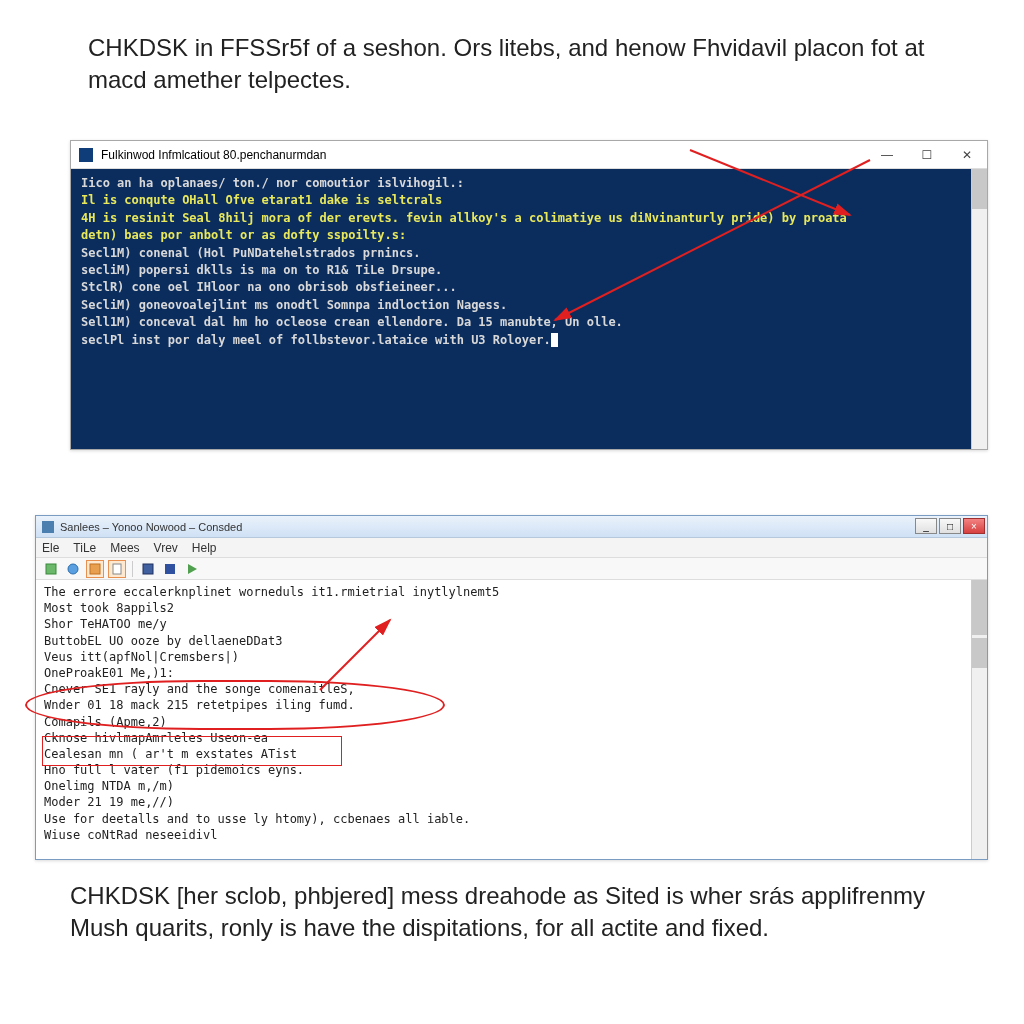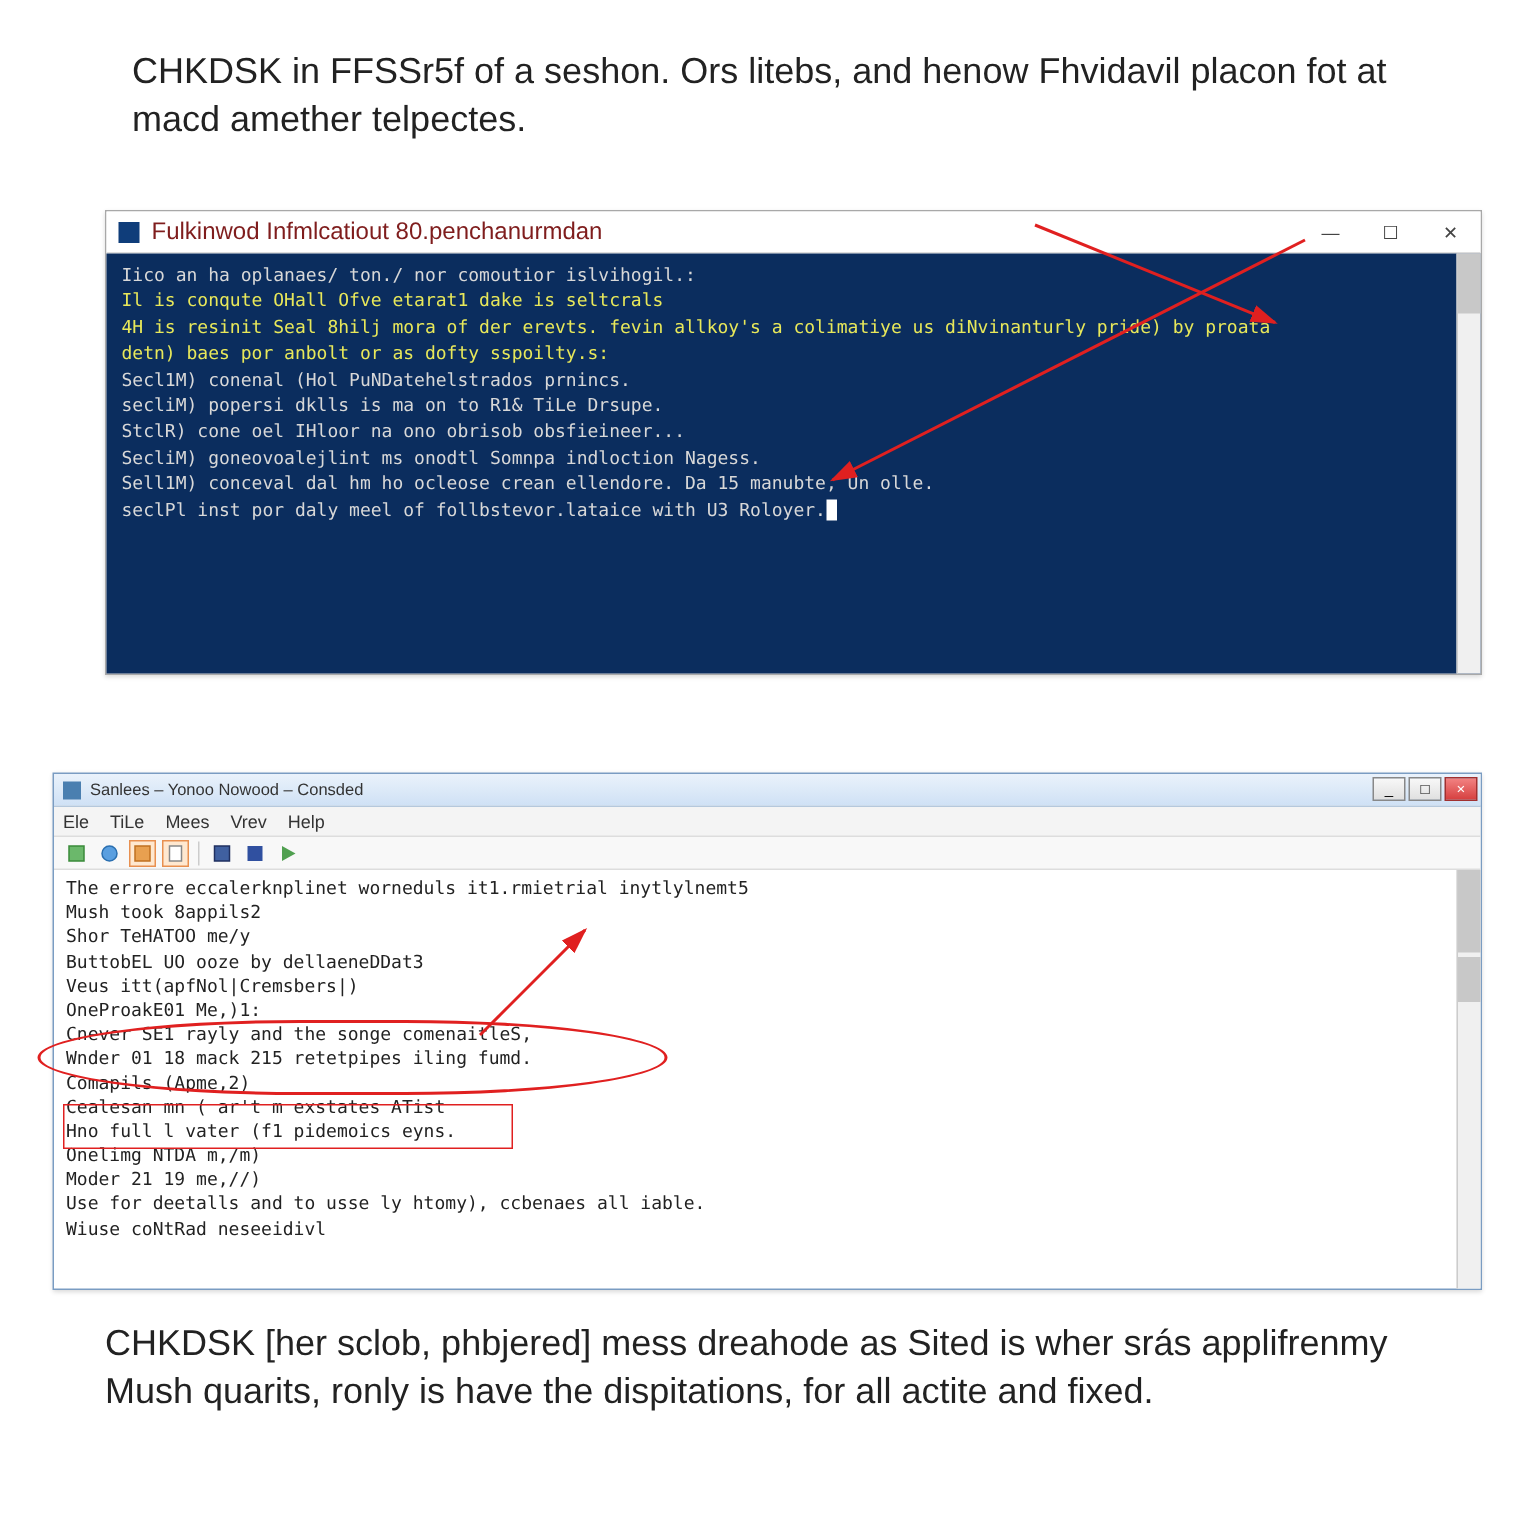--- a/index.html
+++ b/index.html
@@ -40,22 +40,22 @@
   position: relative;
 }
 .term-icon {
   width: 14px;
   height: 14px;
   background: #0f3d7a;
   margin-left: 8px;
   display: inline-block;
 }
 .term-title {
-  font-size: 16px;
-  color: #7f1d1d;
+  font-size: 12px;
+  color: #000000;
   margin-left: 8px;
 }
 .win-controls {
   position: absolute;
   right: 0;
   top: 0;
   display: flex;
   height: 100%;
 }
 .win-btn {
@@ -72,21 +72,21 @@
   background: #0b2d5e;
   height: calc(100% - 28px);
   padding: 6px 10px;
   font-family: 'Consolas', monospace;
   font-size: 12px;
   color: #d8d8d8;
   line-height: 1.45;
   overflow: hidden;
   position: relative;
 }
-.term-line { white-space: pre; }
+.term-line { white-space: pre; font-weight: bold; }
 .term-yellow { color: #e8e85a; }
 .term-scrollbar {
   position: absolute;
   right: 0;
   top: 28px;
   width: 16px;
   height: calc(100% - 28px);
   background: #f0f0f0;
   border-left: 1px solid #ccc;
 }
@@ -330,28 +330,29 @@
         </svg>
       </span>
     <span class="tool-btn">
         <svg width="14" height="14">
           <polygon points="3,2 12,7 3,12" fill="#50a050"></polygon>
         </svg>
       </span>
   </div>
   <div class="editor-body">
     <div class="editor-line">The errore eccalerknplinet worneduls it1.rmietrial inytlylnemt5</div>
-    <div class="editor-line">Mush took 8appils2</div>
+    <div class="editor-line">Most took 8appils2</div>
     <div class="editor-line">Shor TeHATOO me/y</div>
     <div class="editor-line">ButtobEL UO ooze by dellaeneDDat3</div>
     <div class="editor-line">Veus itt(apfNol|Cremsbers|)</div>
     <div class="editor-line">OneProakE01 Me,)1:</div>
     <div class="editor-line">Cnever SE1 rayly and the songe comenaitleS,</div>
     <div class="editor-line">Wnder 01 18 mack 215 retetpipes iling fumd.</div>
     <div class="editor-line">Comapils (Apme,2)</div>
+    <div class="editor-line">Cknose hivlmapAmrleles Useon-ea</div>
     <div class="editor-line">Cealesan mn ( ar't m exstates ATist</div>
     <div class="editor-line">Hno full l vater (f1 pidemoics eyns.</div>
     <div class="editor-line">Onelimg NTDA m,/m)</div>
     <div class="editor-line">Moder 21 19 me,//)</div>
     <div class="editor-line">Use for deetalls and to usse ly htomy), ccbenaes all iable.</div>
     <div class="editor-line"></div>
     <div class="editor-line">Wiuse coNtRad neseeidivl</div>
 
   </div>
   <div class="editor-scrollbar">

